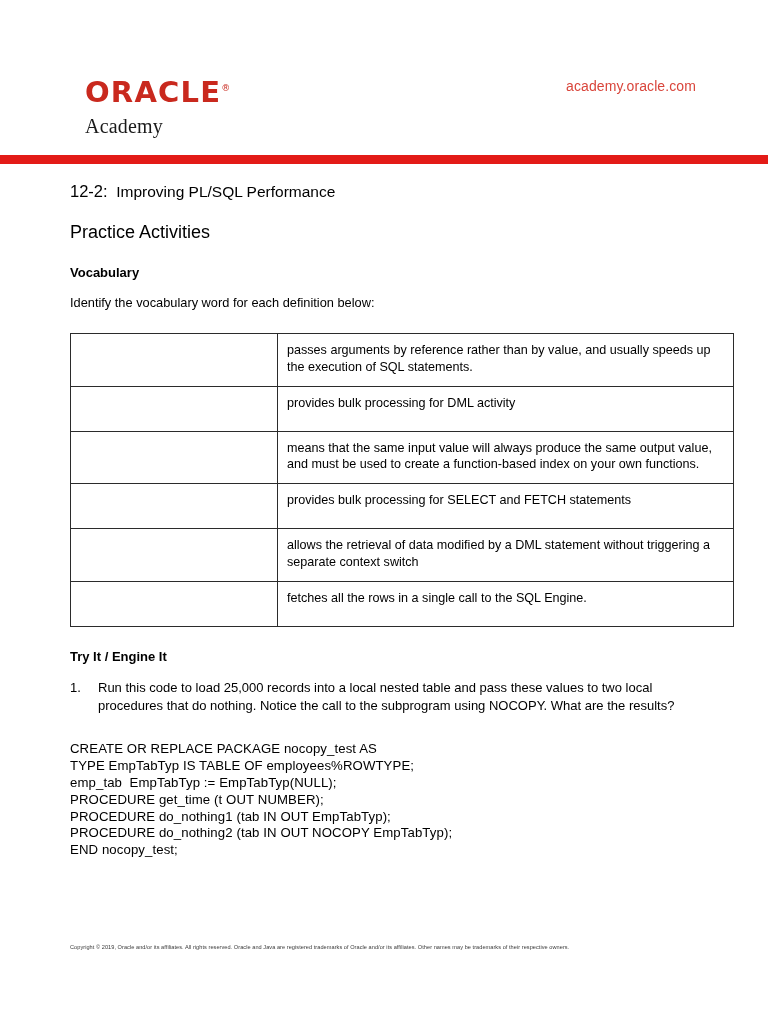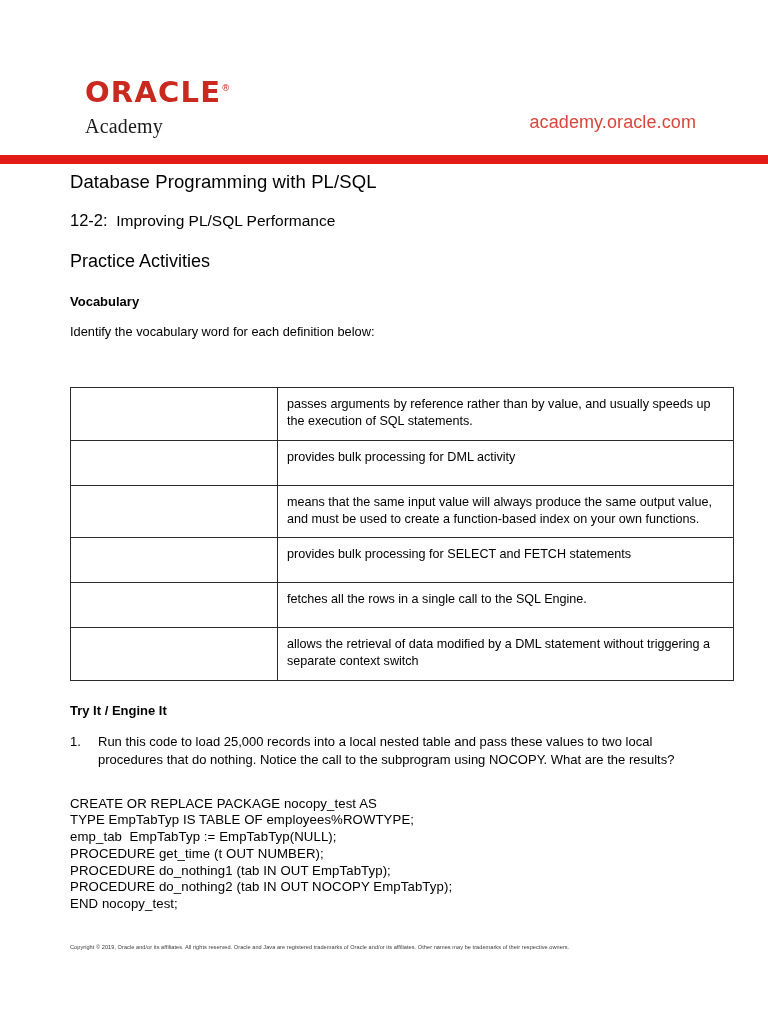--- a/index.html
+++ b/index.html
@@ -57,22 +57,22 @@
     font-size: 20px;
     color: #1a1a1a;
     margin-top: 9px;
     letter-spacing: 0.2px;
     line-height: 1;
   }
 
   .site-url {
     position: absolute;
     right: 72px;
-    top: 112px;
-    font-size: 18px;
+    top: 78px;
+    font-size: 14px;
     color: #D9453B;
     letter-spacing: 0.1px;
   }
 
   .red-rule {
     position: absolute;
     left: 0;
     top: 155px;
     width: 768px;
     height: 9px;
@@ -121,21 +121,21 @@
     line-height: 1.3;
   }
   p.instruction {
     font-size: 12.8px;
     margin: 12px 0 16px 0;
     line-height: 1.35;
   }
 
   
   .vocab-table {
-    margin-top: 47px;
+    margin-top: 22px;
     border-collapse: collapse;
     width: 627px;
     table-layout: fixed;
   }
   .vocab-table td {
     border: 1px solid #2b2b2b;
     vertical-align: top;
     padding: 8px 9px 10px 9px;
     font-size: 12.6px;
     line-height: 1.33;
@@ -209,21 +209,20 @@
     </div>
 
     <div class="site-url">academy.oracle.com</div>
 
     <div class="red-rule"></div>
   </div>
 
   <div class="content">
     <div class="inner">
 
-      <h1 class="doc-title">Database Programming with PL/SQL</h1>
 
       <p class="lesson-line"><span class="lesson-num">12-2:</span>&nbsp;&nbsp;<span>Improving PL/SQL Performance</span></p>
 
       <h2 class="section-title">Practice Activities</h2>
 
       <h3 class="sub-head">Vocabulary</h3>
 
       <p class="instruction">Identify the vocabulary word for each definition below:</p>
 
       <table class="vocab-table">
@@ -239,25 +238,25 @@
           <tr>
             <td class="answer-cell"></td>
             <td class="definition-cell">means that the same input value will always produce the same output value, and must be used to create a function-based index on your own functions.</td>
           </tr>
           <tr>
             <td class="answer-cell"></td>
             <td class="definition-cell">provides bulk processing for SELECT and FETCH statements</td>
           </tr>
           <tr>
             <td class="answer-cell"></td>
+            <td class="definition-cell">allows the retrieval of data modified by a DML statement without triggering a separate context switch</td>
+          </tr>
+          <tr>
+            <td class="answer-cell"></td>
             <td class="definition-cell">fetches all the rows in a single call to the SQL Engine.</td>
-          </tr>
-          <tr>
-            <td class="answer-cell"></td>
-            <td class="definition-cell">allows the retrieval of data modified by a DML statement without triggering a separate context switch</td>
           </tr>
         </tbody>
       </table>
 
       <h3 class="sub-head tryit-head">Try It / Engine It</h3>
 
       <ol class="task-list">
         <li>
           <span class="num">1.</span><span>Run this code to load 25,000 records into a local nested table and pass these values to two local procedures that do nothing. Notice the call to the subprogram using NOCOPY. What are the results?</span>
         </li>

